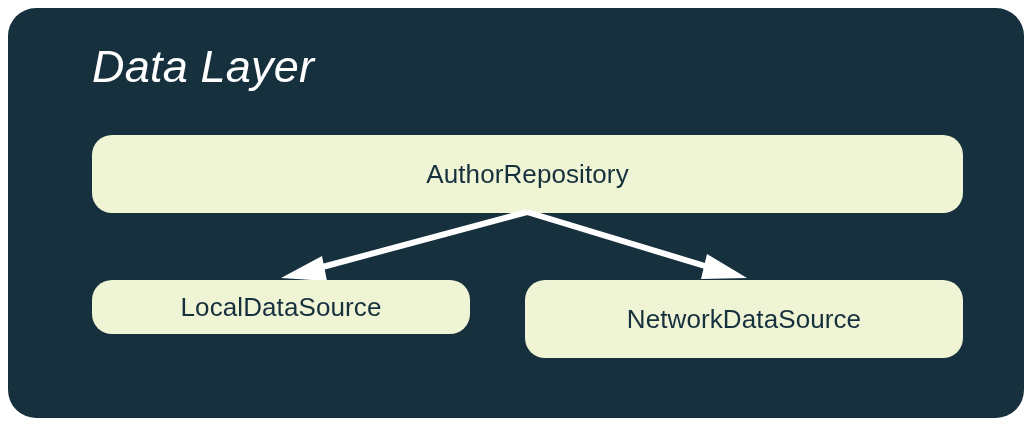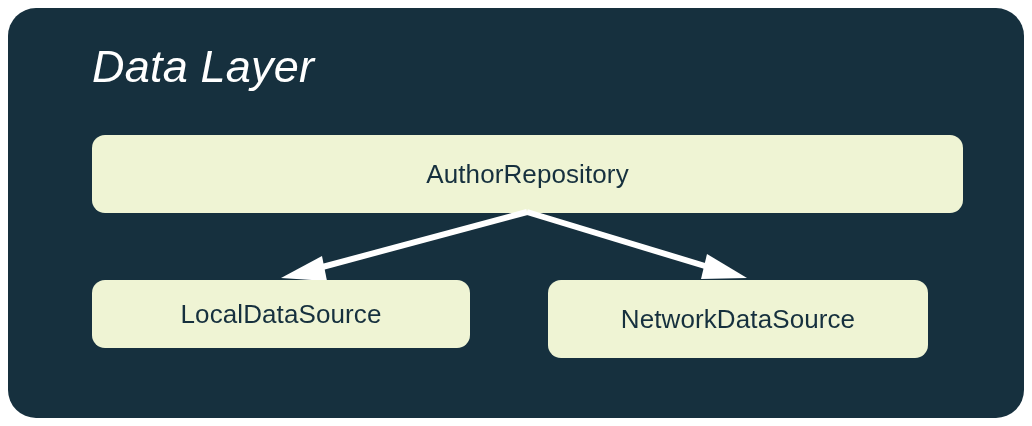--- a/index.html
+++ b/index.html
@@ -44,21 +44,21 @@
     font-weight: 400;
     color: #ffffff;
     letter-spacing: 0.2px;
     white-space: nowrap;
   }
 
   
   .node {
     position: absolute;
     background: #eff4d4;
-    border-radius: 13px;
+    border-radius: 20px;
     color: #16303e;
     display: flex;
     align-items: center;
     justify-content: center;
     box-sizing: border-box;
     font-size: 26px;
     font-weight: 400;
     line-height: 1;
     letter-spacing: 0.1px;
     white-space: nowrap;
@@ -68,28 +68,28 @@
     left: 92px;
     top: 135px;
     width: 871px;
     height: 78px;
   }
 
   .node-local {
     left: 92px;
     top: 280px;
     width: 378px;
-    height: 68px;
+    height: 54px;
     align-items: center;
   }
 
   .node-network {
-    left: 548px;
+    left: 525px;
     top: 280px;
-    width: 380px;
+    width: 438px;
     height: 78px;
   }
 
   
   .edges {
     position: absolute;
     left: 0;
     top: 0;
     width: 1032px;
     height: 426px;

